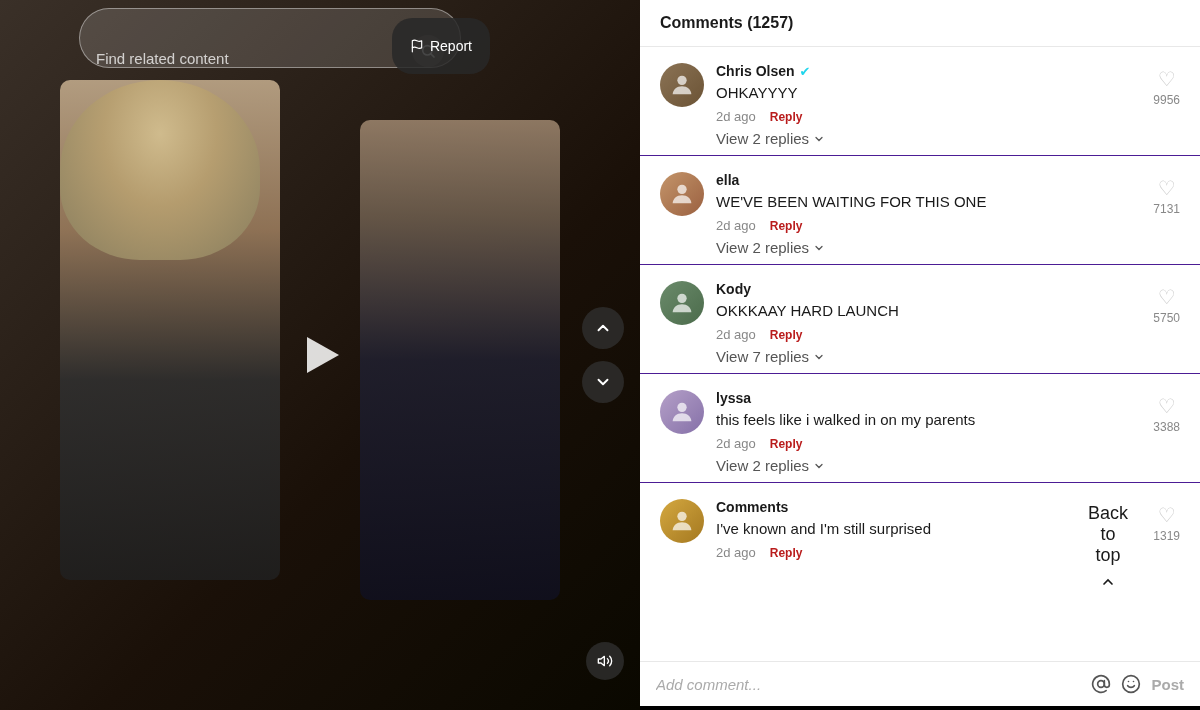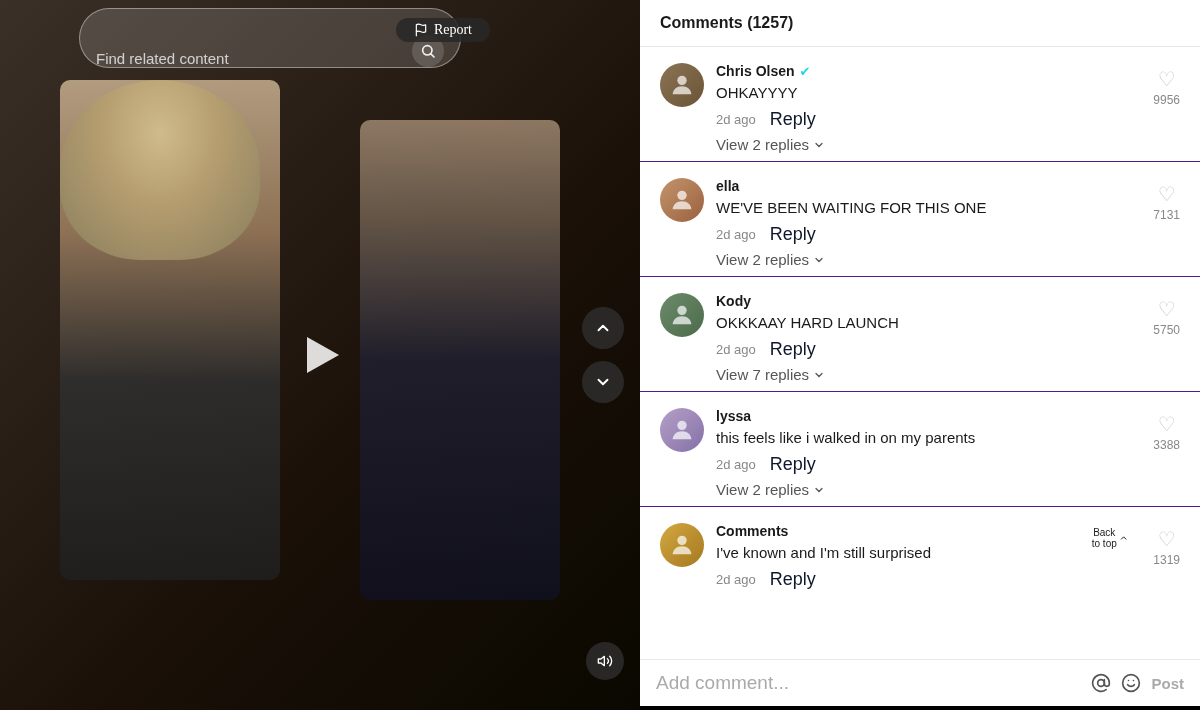--- a/index.html
+++ b/index.html
@@ -98,27 +98,26 @@
 
     
     .report-btn {
       position: absolute;
       top: 18px;
       right: 150px;
       background: rgba(40,40,40,0.85);
       color: #fff;
       border: none;
       border-radius: 20px;
-      padding: 4px 18px;
+      padding: 20px 18px;
       font-size: 14px;
       display: flex;
       align-items: center;
       gap: 6px;
       cursor: pointer;
-      font-family: Liberation Serif, serif;
     }
 
     
     .play-btn {
       position: absolute;
       top: 50%;
       left: 50%;
       transform: translate(-50%, -50%);
       width: 56px;
       height: 56px;
@@ -260,27 +259,27 @@
 
     .comment-meta {
       display: flex;
       align-items: center;
       gap: 14px;
       color: #888;
       font-size: 13px;
     }
 
     .comment-reply-btn {
-      color: #0f172a;
-      font-size: 18px;
+      color: #b91c1c;
+      font-size: 12px;
       cursor: pointer;
       background: none;
       border: none;
       padding: 0;
-      font-weight: 400;
+      font-weight: 700;
     }
 
     .view-replies-btn {
       display: flex;
       align-items: center;
       gap: 4px;
       color: #555;
       font-size: 15px;
       cursor: pointer;
       margin-top: 6px;
@@ -310,46 +309,48 @@
       font-size: 12px;
       color: #888;
     }
 
     
     .back-to-top {
       position: absolute;
       right: 20px;
       display: flex;
       align-items: center;
-      gap: 0;
+      gap: 8px;
       color: #1a1a1a;
-      font-size: 10px;
+      font-size: 18px;
       font-weight: 500;
       cursor: pointer;
       background: none;
       border: none;
+      flex-direction: column;
     }
 
     
     .comment-input-area {
       padding: 12px 16px;
       border-top: 1px solid #e8e8e8;
       display: flex;
       align-items: center;
       gap: 10px;
       background: #fff;
     }
 
     .comment-input {
       flex: 1;
       border: none;
       outline: none;
-      font-size: 19px;
+      font-size: 15px;
       color: #737373;
       background: transparent;
+      font-style: italic;
     }
 
     .comment-input::placeholder {
       color: #aaa;
     }
 
     .input-action-btn {
       background: none;
       border: none;
       cursor: pointer;

